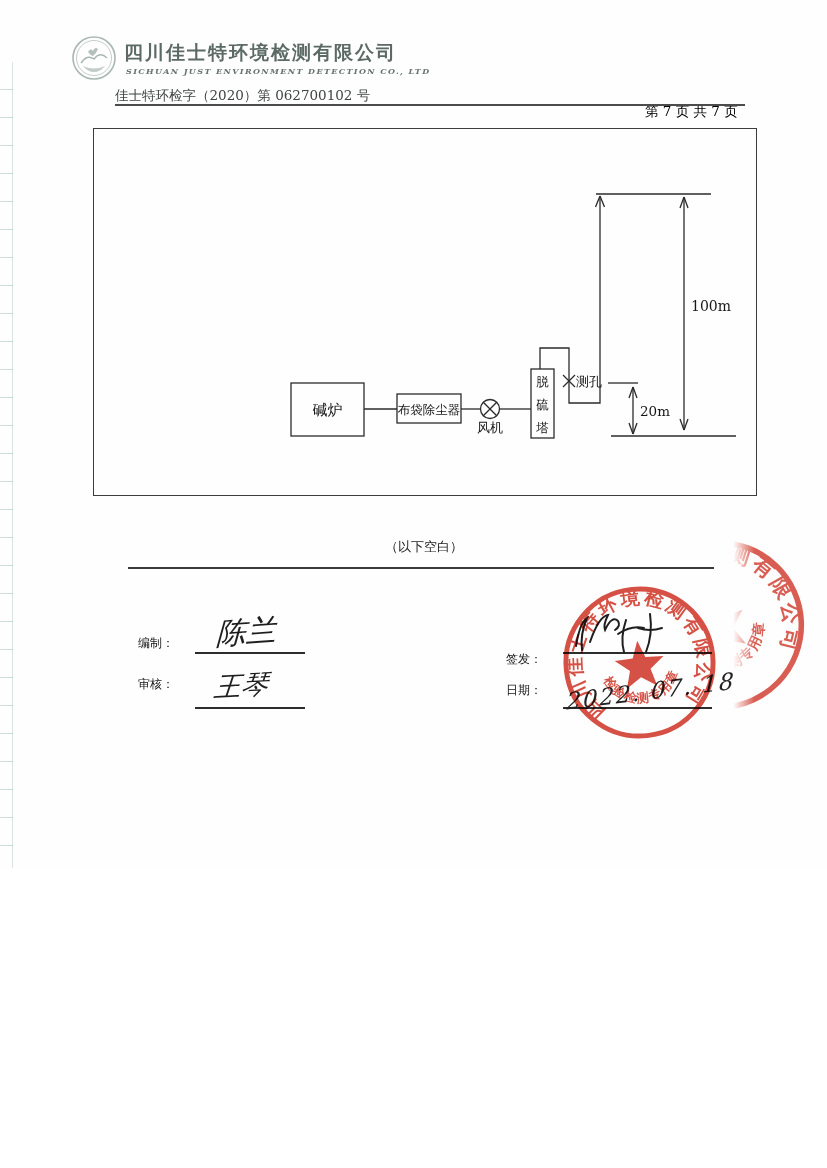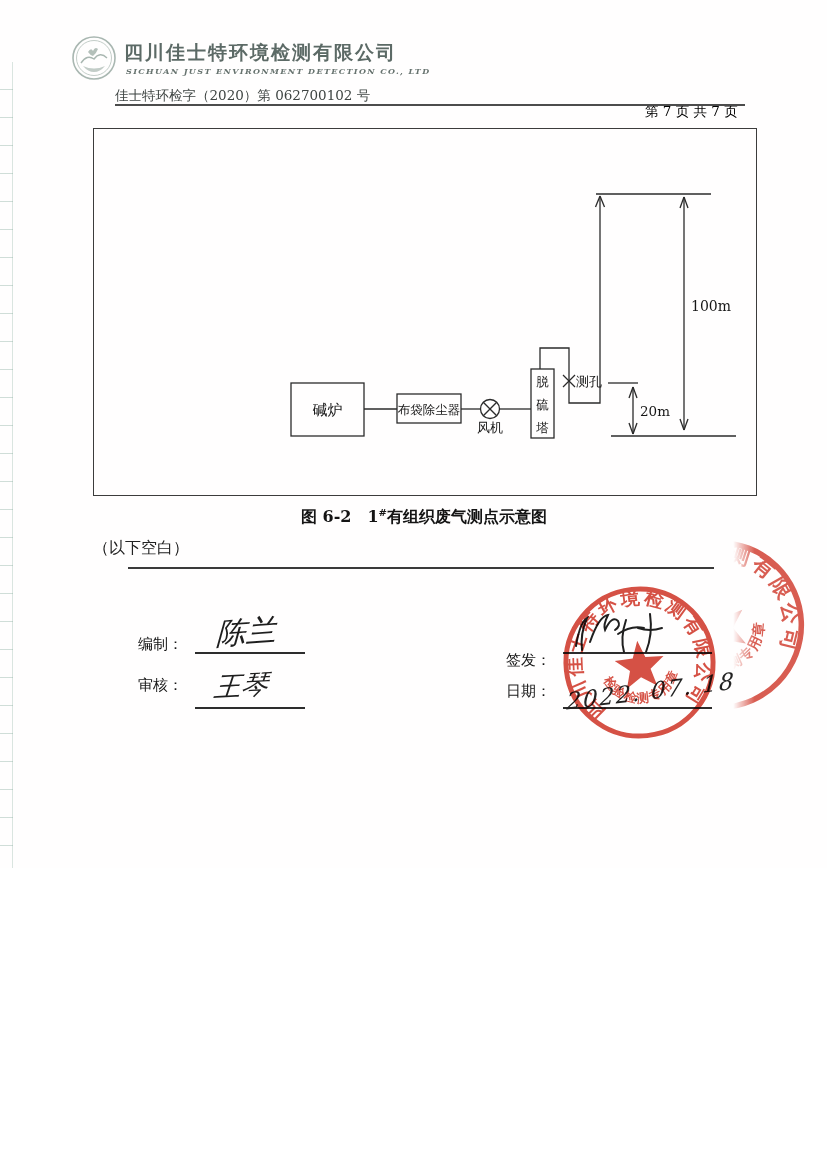--- a/index.html
+++ b/index.html
@@ -19,25 +19,25 @@
   .doc-number{position:absolute;left:115px;top:87px;font-size:13.5px;color:#3e4442;white-space:nowrap;}
   .page-info{position:absolute;left:645px;top:86px;font-size:13.5px;color:#000000;white-space:nowrap;margin-top:17px;}
   .header-rule{position:absolute;left:115px;top:104px;width:630px;height:2px;background:#4c4c4c;}
   
   .diagram-frame{position:absolute;left:93px;top:128px;width:662px;height:366px;
     border:1.5px solid #3c3c3c;background:#fffefe;}
   .diagram-frame svg{position:absolute;left:0;top:0;}
   .caption{position:absolute;left:93px;top:507px;width:662px;text-align:center;
     font-size:16px;font-weight:bold;color:#141414;}
   .caption sup{font-size:10px;}
-  .blank-note{position:absolute;left:93px;top:538px;width:662px;text-align:left;
-    font-size:16px;color:#222;}
+  .blank-note{position:absolute;left:93px;top:538px;width:662px;text-align:center;
+    font-size:13px;color:#222;}
   .separator{position:absolute;left:128px;top:567px;width:586px;height:2.4px;background:#3a3a3a;}
   
-  .sig-label{position:absolute;font-size:15px;color:#161616;white-space:nowrap;}
+  .sig-label{position:absolute;font-size:12px;color:#161616;white-space:nowrap;}
   .sig-line{position:absolute;height:1.6px;background:#2d2d2d;}
   .handwriting{position:absolute;color:#1e1e1e;white-space:nowrap;
     font-family:"DejaVu Serif","Liberation Serif",serif;font-style:italic;}
   .hw-name1{left:216px;top:612px;font-size:30px;transform:rotate(-4deg) skewX(-6deg);}
   .hw-name2{left:214px;top:668px;font-size:27px;transform:rotate(-3deg) skewX(-8deg);}
   .hw-date{left:566px;top:678px;font-size:23px;transform:rotate(-7deg) skewX(-10deg);
     letter-spacing:2px;color:#232323;}
   .scrawl{position:absolute;left:568px;top:606px;}
   
   .stamp{position:absolute;mix-blend-mode:multiply;}
@@ -119,21 +119,20 @@
         <text x="448.5" y="257" font-size="12.5" text-anchor="middle">脱</text>
         <text x="448.5" y="280" font-size="12.5" text-anchor="middle">硫</text>
         <text x="448.5" y="303" font-size="12.5" text-anchor="middle">塔</text>
         <text x="482" y="257" font-size="13">测孔</text>
         <text x="597" y="182" font-size="14">100m</text>
         <text x="546" y="287" font-size="13.5">20m</text>
       </g>
     </svg>
   </div>
 
-  <div class="caption"><span>图 6-2　1</span><sup>#</sup><span>有组织废气测点示意图</span></div>
   <div class="blank-note">（以下空白）</div>
 
   <div class="separator"></div>
 
   <div class="sig-label" style="left:138px;top:635px;">编制：</div>
   <div class="sig-line" style="left:195px;top:652px;width:110px;"></div>
   <div class="handwriting hw-name1">陈兰</div>
 
   <div class="sig-label" style="left:138px;top:676px;">审核：</div>
   <div class="sig-line" style="left:195px;top:707px;width:110px;"></div>

